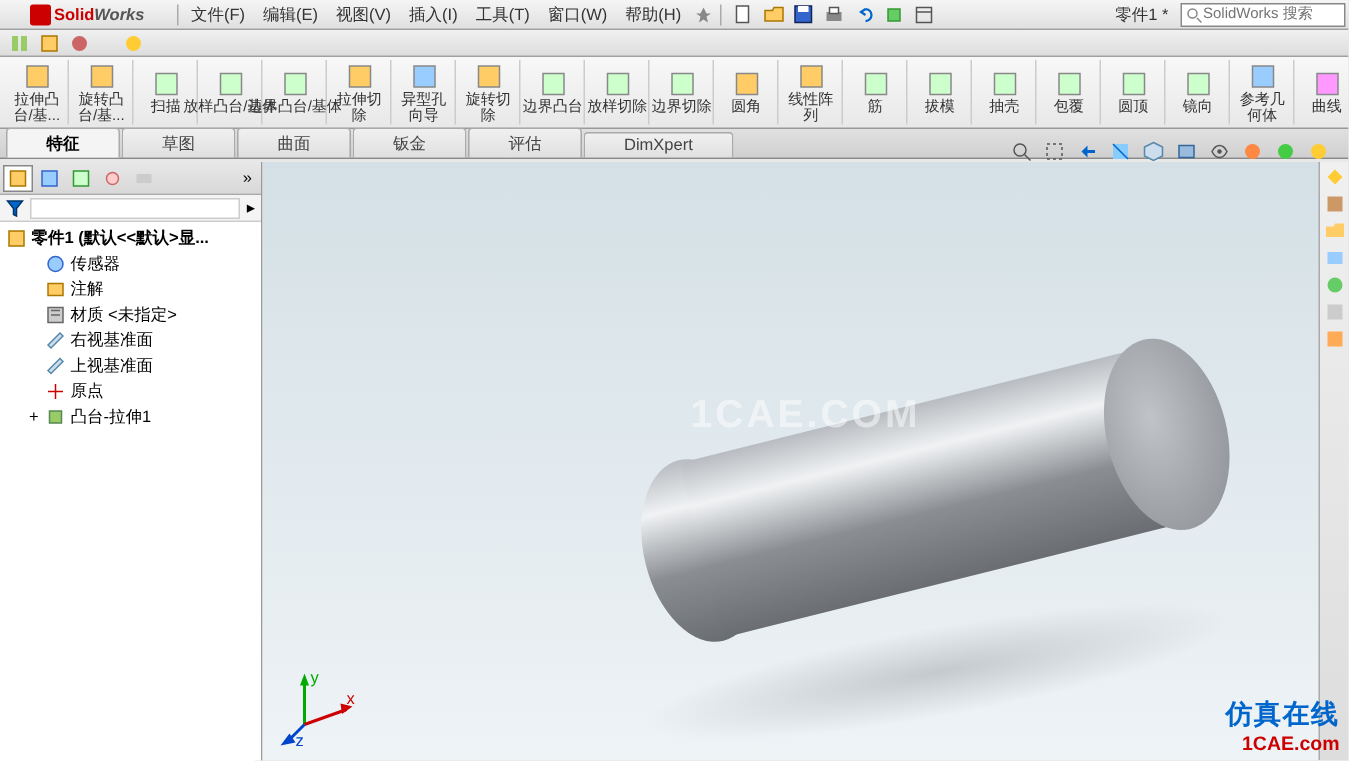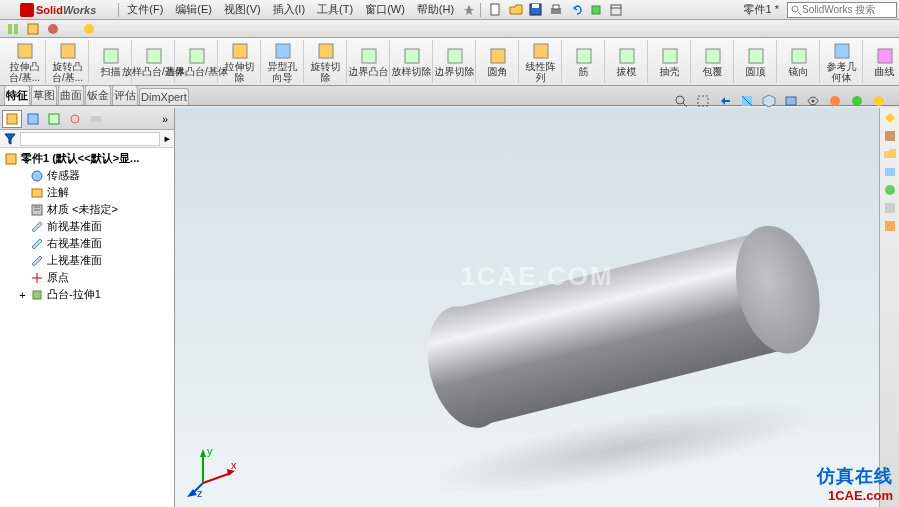--- a/index.html
+++ b/index.html
@@ -15,21 +15,21 @@
 .doc-name{margin-left:auto;margin-right:8px;color:#333}
 .search-box{width:110px;height:16px;background:#fff;border:1px solid #888;display:flex;align-items:center;padding:0 2px;margin-right:2px}
 .search-box input{border:none;outline:none;width:80px;font-size:10px}
 .qa-bar{height:18px;background:linear-gradient(#f0f0f0,#ddd);display:flex;align-items:center;gap:2px;padding:0 4px;border-bottom:1px solid #a0a0a0}
 .ribbon{height:48px;background:linear-gradient(#f8f8f8,#e8e8e8);display:flex;align-items:stretch;border-bottom:1px solid #999;padding:2px 4px;gap:1px;overflow:hidden}
 .rgrp{display:flex;flex-direction:column;align-items:center;justify-content:center;padding:0 3px;border-right:1px solid #ccc;cursor:pointer}
 .rgrp .ic{width:20px;height:20px;display:flex;align-items:center;justify-content:center}
 .rgrp .lb{font-size:10px;color:#333;text-align:center;line-height:11px;white-space:nowrap}
 .rgrp.big{min-width:42px}
 .tabbar{height:20px;background:linear-gradient(#e0e0e0,#d0d0d0);display:flex;align-items:end;padding:0 4px;border-bottom:1px solid #888}
-.tab{padding:2px 1px;background:linear-gradient(#f0f0f0,#e0e0e0);border:1px solid #aaa;border-bottom:none;margin-right:1px;border-radius:3px 3px 0 0;color:#444;cursor:pointer;font-size:11px}
+.tab{padding:2px 26px;background:linear-gradient(#f0f0f0,#e0e0e0);border:1px solid #aaa;border-bottom:none;margin-right:1px;border-radius:3px 3px 0 0;color:#444;cursor:pointer;font-size:11px}
 .tab.active{background:#f4f4f4;color:#000;font-weight:bold}
 .hud{position:absolute;right:10px;top:92px;display:flex;gap:2px;align-items:center}
 .hud .mini-btn{width:20px;height:18px}
 .win-ctrl{position:absolute;right:6px;top:112px;display:flex;gap:4px}
 .body-area{position:absolute;top:108px;left:0;right:0;bottom:0;display:flex}
 .left-panel{width:175px;background:#f4f4f4;border-right:1px solid #999;display:flex;flex-direction:column}
 .lp-tabs{display:flex;height:22px;background:linear-gradient(#e8e8e8,#d8d8d8);border-bottom:1px solid #aaa;align-items:center;padding:0 2px;gap:1px}
 .lp-tab{width:20px;height:18px;display:flex;align-items:center;justify-content:center;cursor:pointer;border:1px solid transparent}
 .lp-tab.active{background:#fff;border-color:#888}
 .filter-row{height:18px;display:flex;align-items:center;padding:0 4px;border-bottom:1px solid #ccc}
@@ -471,29 +471,20 @@
             </span>
             <span>材质 &lt;未指定&gt;</span>
           </div>
           <div class="tree-item child">
             <span style="width:9px"></span>
             <span class="ti-icon">
               <svg width="14" height="14">
                 <path d="M2 10L10 2l2 2-8 8z" fill="#cde" stroke="#58a"></path>
               </svg>
             </span>
-            <span>前视基准面</span>
-          </div>
-          <div class="tree-item child">
-            <span style="width:9px"></span>
-            <span class="ti-icon">
-              <svg width="14" height="14">
-                <path d="M2 10L10 2l2 2-8 8z" fill="#cde" stroke="#58a"></path>
-              </svg>
-            </span>
             <span>右视基准面</span>
           </div>
           <div class="tree-item child">
             <span style="width:9px"></span>
             <span class="ti-icon">
               <svg width="14" height="14">
                 <path d="M2 10L10 2l2 2-8 8z" fill="#cde" stroke="#58a"></path>
               </svg>
             </span>
             <span>上视基准面</span>

